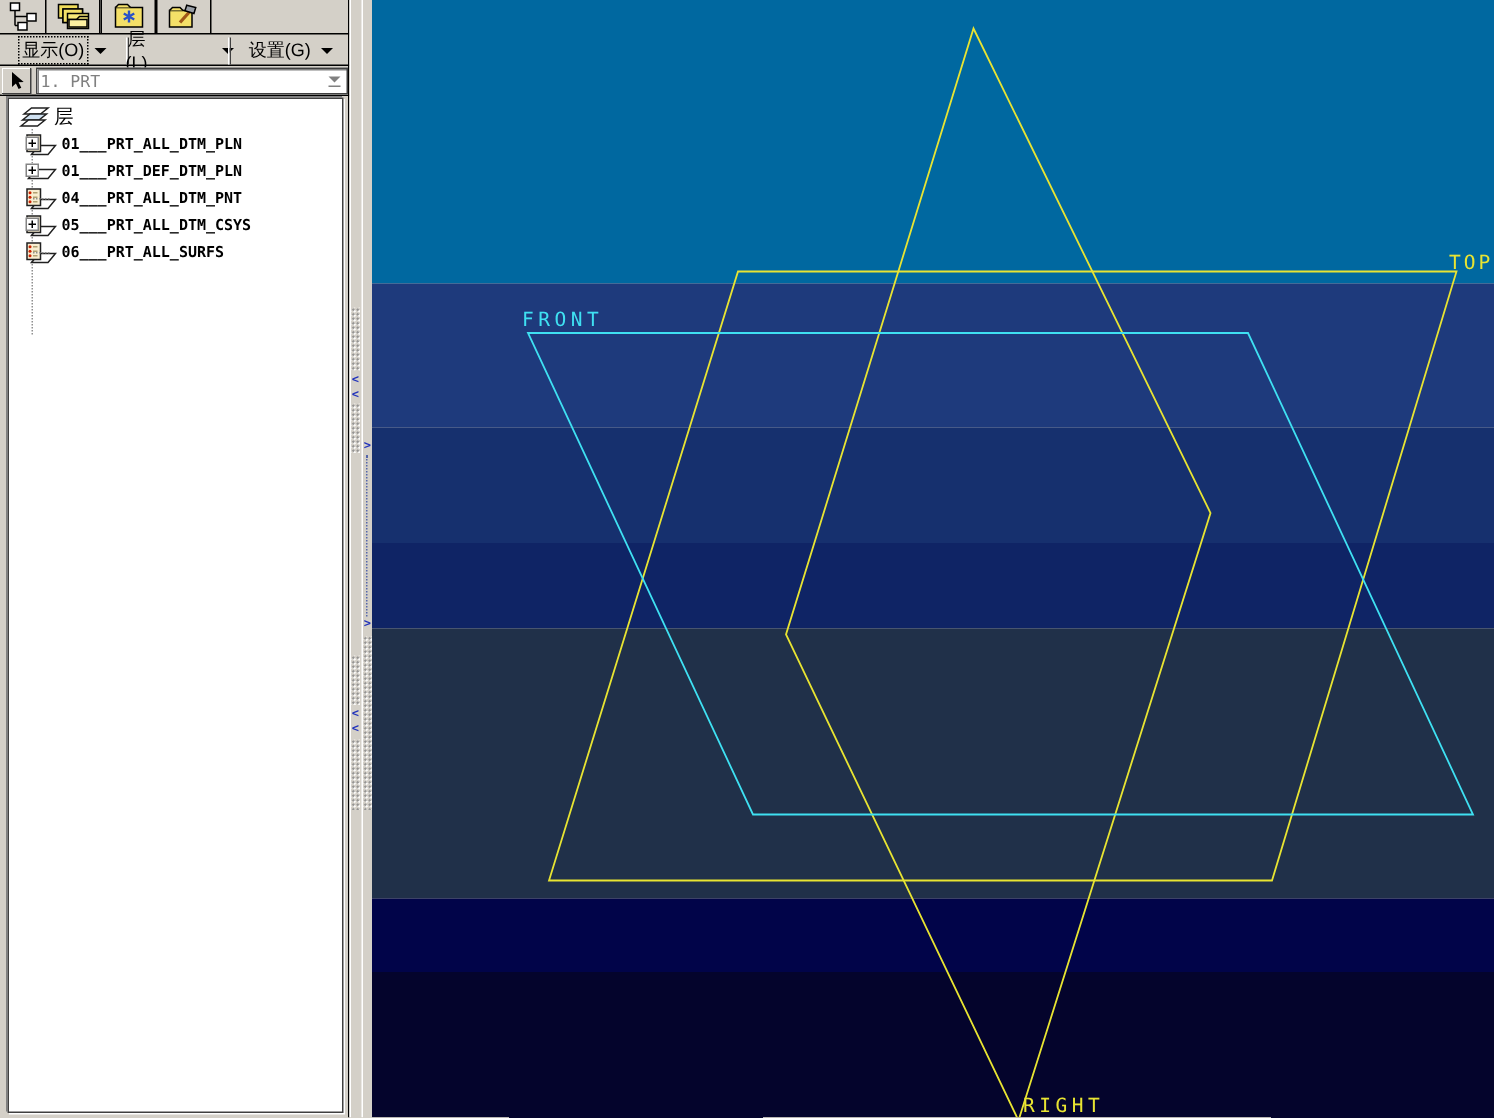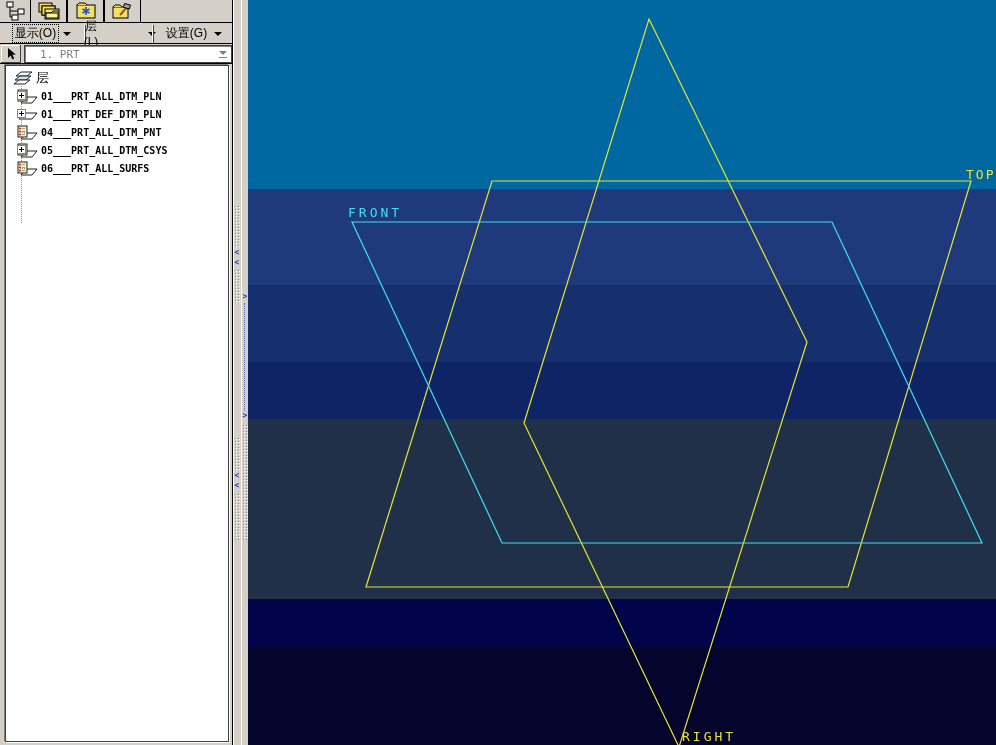--- a/index.html
+++ b/index.html
@@ -31,21 +31,21 @@
 
   .combo-row { position:absolute; left:0; top:45px; width:233px; height:19px;
     border-bottom:1px solid #000; display:flex; align-items:center; }
   .cursor-btn { width:20px; height:18px; margin-left:1px; background:#d4d0c8;
     box-shadow: inset -1px -1px 0 #404040, inset 1px 1px 0 #fff;
     display:flex; align-items:center; justify-content:center; }
   .combobox { flex:1; height:18px; margin:0 1px 0 3px; background:#fff;
     border:1px solid #404040; box-shadow: inset 1px 1px 0 #808080;
     display:flex; align-items:center; }
   .combo-value { flex:1; font-family:"DejaVu Sans Mono", monospace; font-size:11px;
-    color:#808080; padding-left:15px; }
+    color:#808080; padding-left:2px; }
   .combo-arrow { width:16px; height:16px; display:flex; flex-direction:column;
     align-items:center; justify-content:center; }
   .combo-arrow .tri { width:0; height:0; border-left:4px solid transparent;
     border-right:4px solid transparent; border-top:4px solid #808080; }
   .combo-arrow .bar { width:8px; height:1px; background:#808080; margin-top:2px; }
 
   .tree-area { position:absolute; left:5px; top:65px; right:3px; bottom:3px;
     background:#fff; border:1px solid #404040;
     box-shadow: -1px -1px 0 #808080, 1px 1px 0 #fff; overflow:hidden; }
   .tree-inner { position:relative; padding-top:3px; }

